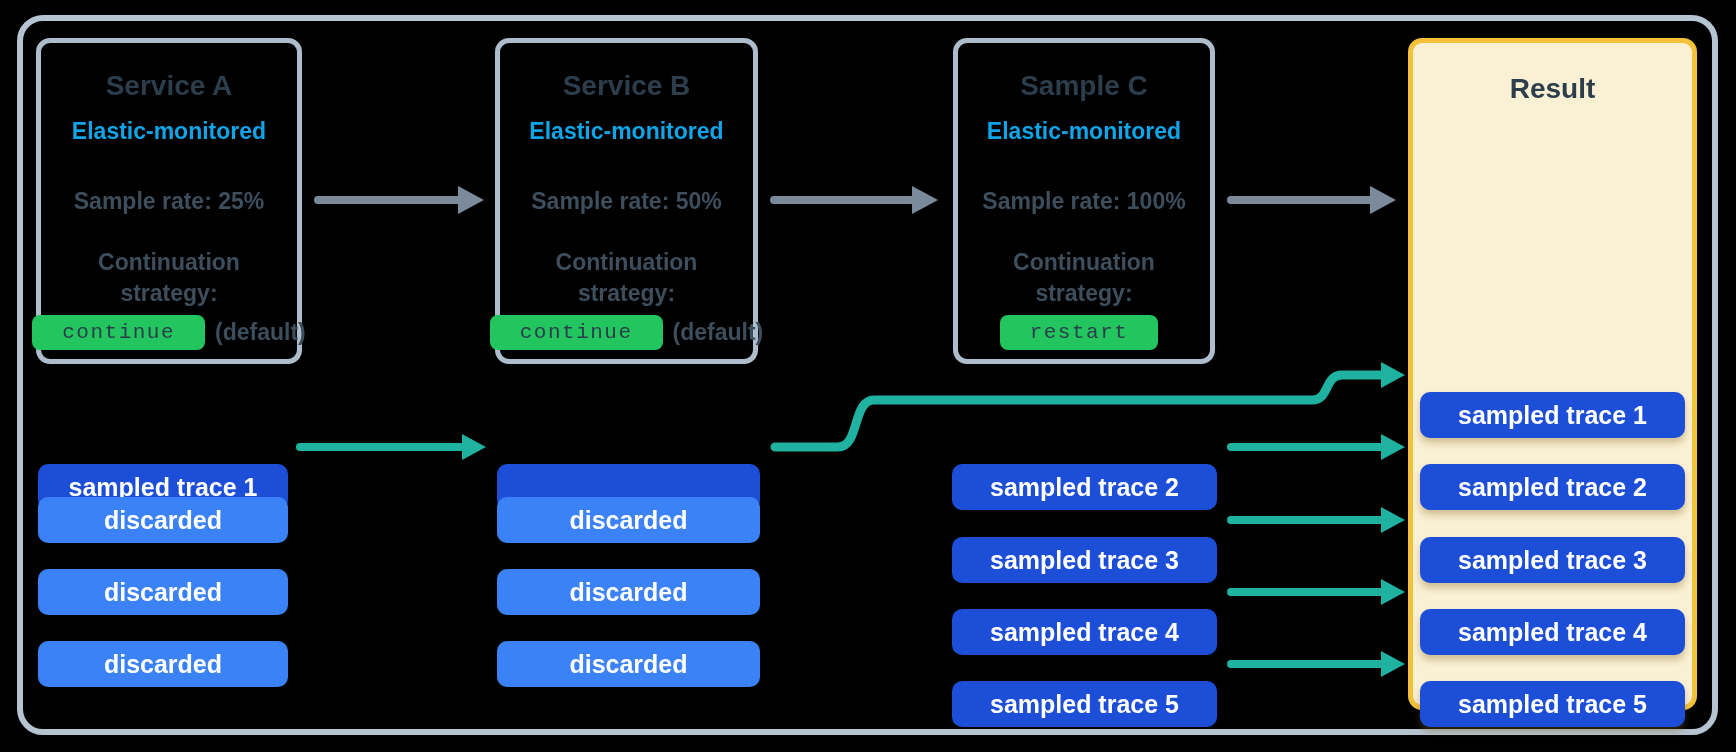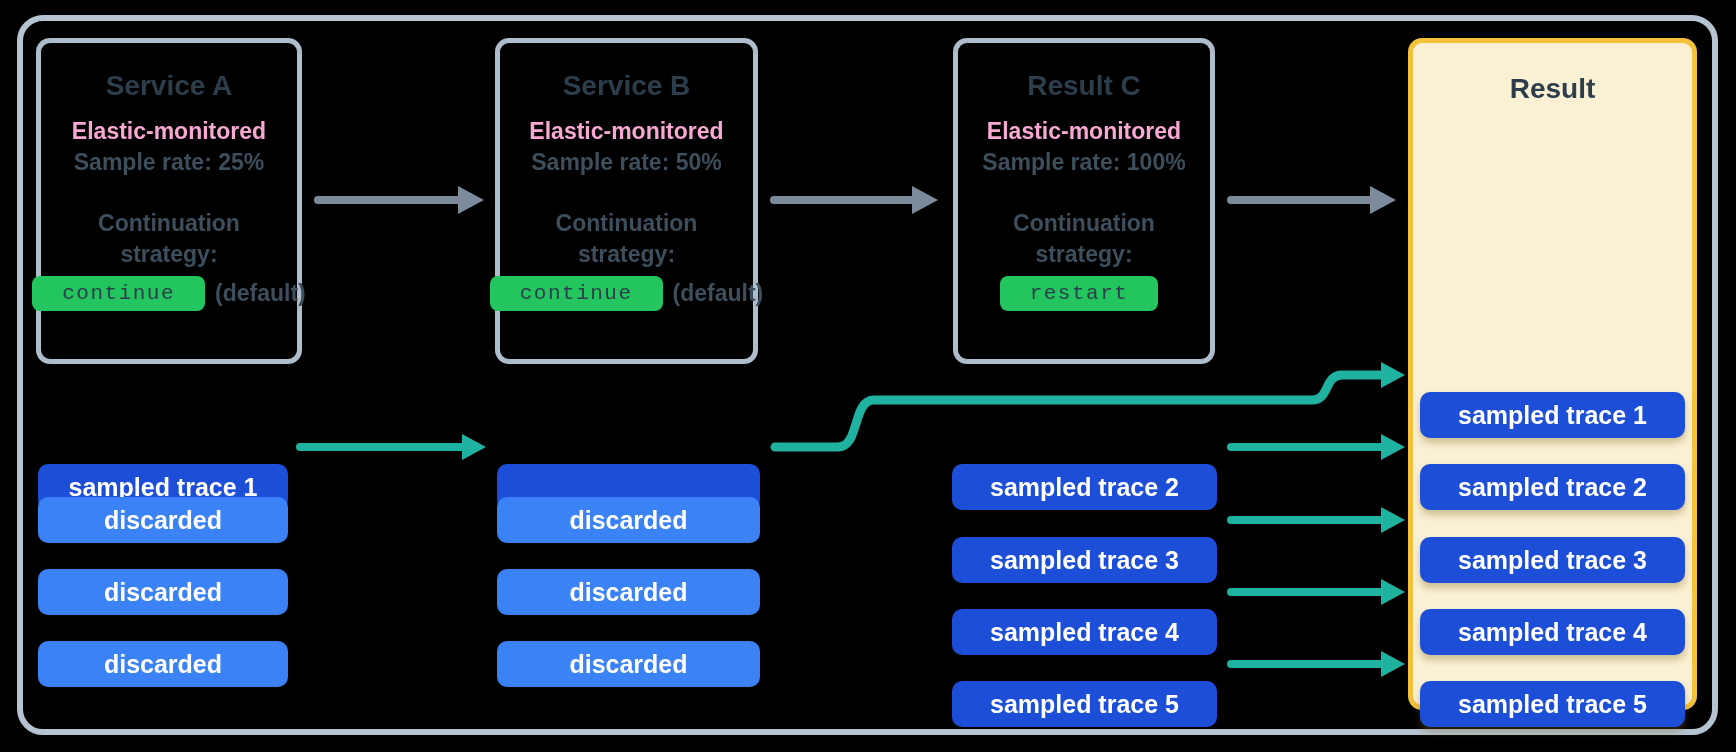--- a/index.html
+++ b/index.html
@@ -15,22 +15,22 @@
   
   .service-box{
     position:absolute;top:38px;height:326px;box-sizing:border-box;
     border:5px solid #aebdcb;border-radius:14px;
     display:flex;flex-direction:column;align-items:center;text-align:center;
   }
   .svc-a{left:36px;width:266px;}
   .svc-b{left:495px;width:263px;}
   .svc-c{left:953px;width:262px;}
   .svc-title{margin-top:26px;font-size:28px;font-weight:bold;color:#2c3d4b;line-height:1.2;}
-  .svc-sub{margin-top:13px;font-size:23px;font-weight:600;color:#f9a8d4;line-height:1.35;}
-  .svc-rate{font-size:23px;font-weight:600;color:#3d4e5c;line-height:1.35;}
+  .svc-sub{margin-top:13px;font-size:23px;font-weight:600;color:#0ea5e9;line-height:1.35;}
+  .svc-rate{margin-top:39px;font-size:23px;font-weight:600;color:#3d4e5c;line-height:1.35;}
   .svc-strategy{margin-top:30px;font-size:23px;font-weight:600;color:#3d4e5c;line-height:1.35;max-width:175px;}
   .svc-chip-row{margin-top:6px;display:flex;align-items:center;gap:10px;}
   .code-chip{
     background:#22c55e;color:#2c3d4b;border-radius:8px;padding:4px 30px;
     font-family:"Liberation Mono",monospace;font-size:21px;letter-spacing:1.5px;line-height:1.3;
   }
   .default-note{font-size:23px;font-weight:600;color:#3d4e5c;text-align:right;}
   
   .result-box{
     position:absolute;left:1408px;top:38px;width:289px;height:672px;box-sizing:border-box;
@@ -81,21 +81,21 @@
     <div class="svc-sub">Elastic-monitored</div>
     <div class="svc-rate">Sample rate: 50%</div>
     <div class="svc-strategy">Continuation strategy:</div>
     <div class="svc-chip-row">
       <span class="code-chip">continue</span>
       <span class="default-note">(default)</span>
     </div>
   </div>
 
   <div class="service-box svc-c">
-    <div class="svc-title">Result C</div>
+    <div class="svc-title">Sample C</div>
     <div class="svc-sub">Elastic-monitored</div>
     <div class="svc-rate">Sample rate: 100%</div>
     <div class="svc-strategy">Continuation strategy:</div>
     <div class="svc-chip-row">
       <span class="code-chip">restart</span>
       <span class="default-note"></span>
     </div>
   </div>
 
   <div class="result-box">

